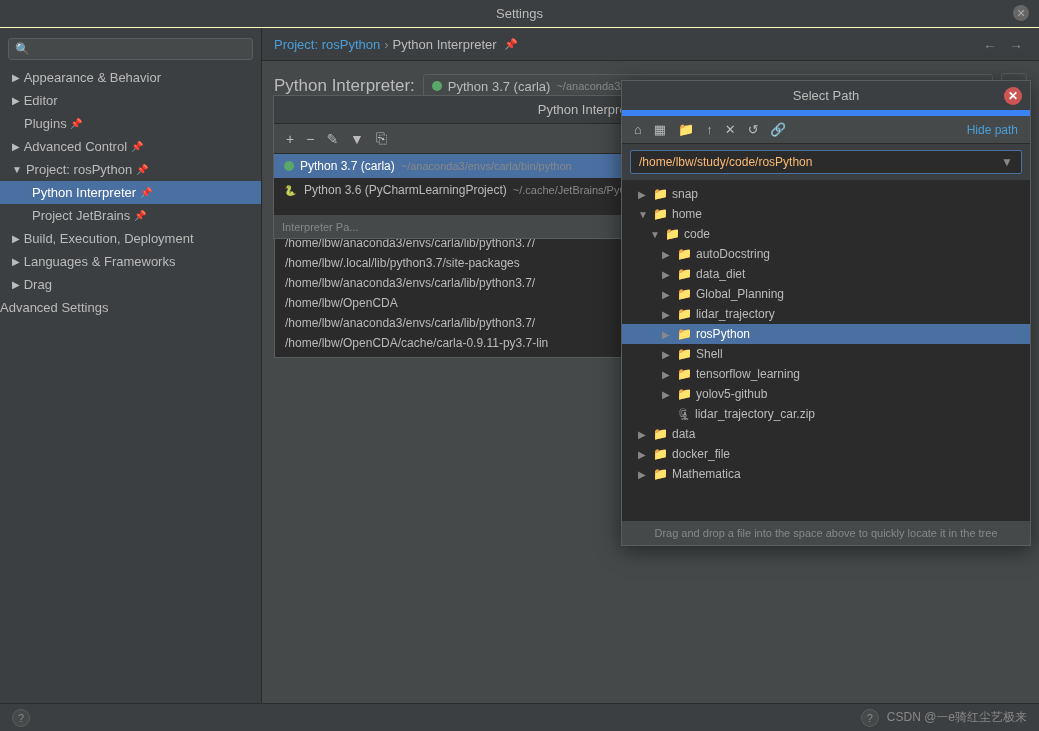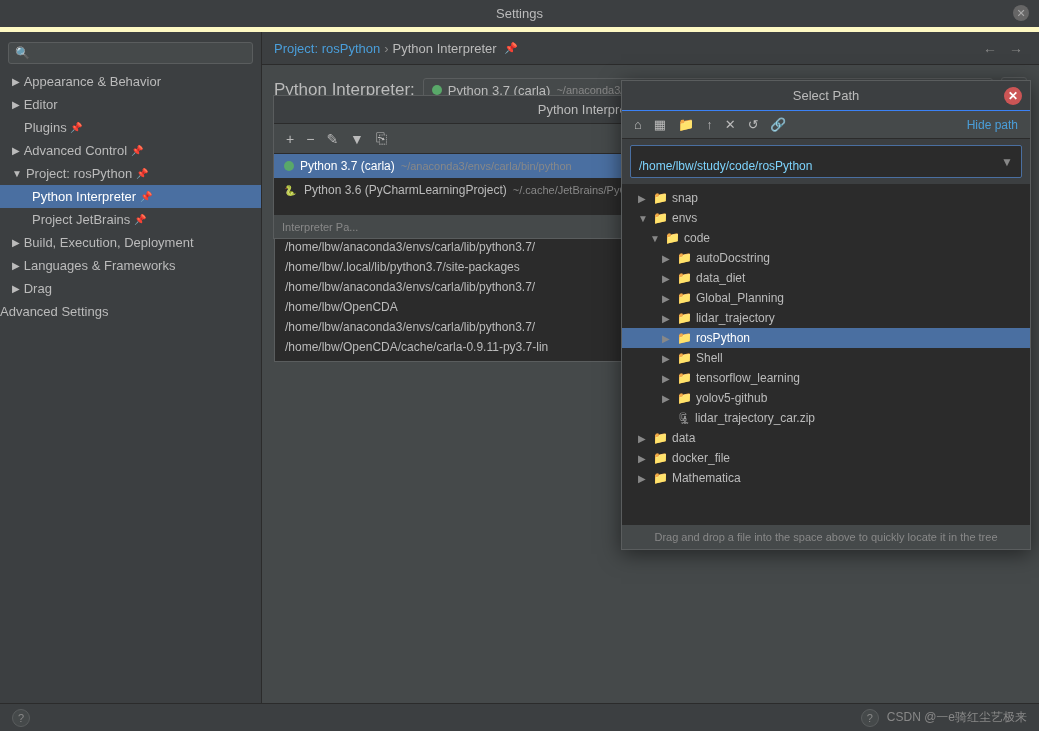--- a/index.html
+++ b/index.html
@@ -1,19 +1,19 @@
 <!DOCTYPE html>
 <html><head>
   <meta charset="utf-8">
   <style>
     * { box-sizing: border-box; margin: 0; padding: 0; }
     body { font-family: 'Segoe UI', Arial, sans-serif; font-size: 13px; background: #3c3f41; color: #bbbbbb; width: 1039px; height: 731px; overflow: hidden; position: relative; }
 
     
-    .title-bar { background: #3c3f41; text-align: center; padding: 6px 0; font-size: 13px; color: #bbbbbb; border-bottom: 5px solid #fef9c3; position: relative; }
+    .title-bar { background: #3c3f41; text-align: center; padding: 6px 0; font-size: 13px; color: #bbbbbb; border-bottom: 1px solid #fef9c3; position: relative; }
     .title-bar .close-btn { position: absolute; right: 10px; top: 5px; width: 16px; height: 16px; background: #666; border-radius: 50%; cursor: pointer; display: flex; align-items: center; justify-content: center; font-size: 11px; color: #aaa; }
 
     .main-layout { display: flex; height: calc(731px - 32px); }
 
     
     .sidebar { width: 262px; background: #3c3f41; border-right: 1px solid #2b2b2b; overflow-y: auto; padding: 4px 0; }
     .sidebar-search { margin: 6px 8px; background: #45494a; border: 1px solid #5a5d5e; border-radius: 3px; padding: 3px 6px; color: #bbbbbb; font-size: 12px; width: calc(100% - 16px); outline: none; }
     .sidebar-item { padding: 4px 8px 4px 12px; cursor: pointer; display: flex; align-items: center; color: #bbbbbb; font-size: 13px; }
     .sidebar-item.active { background: #4a6fa1; color: white; }
     .sidebar-item .arrow { margin-right: 4px; font-size: 10px; }
@@ -57,27 +57,27 @@
     
     .path-section { background: #45494a; border: 1px solid #5a5d5e; margin-top: 8px; }
     .path-toolbar { display: flex; align-items: center; padding: 4px 8px; gap: 4px; background: #45494a; border-bottom: 1px solid #2b2b2b; }
     .path-toolbar button { background: none; border: none; color: #bbbbbb; cursor: pointer; font-size: 14px; padding: 2px 4px; }
     .path-list { background: #2b2b2b; min-height: 120px; padding: 4px 0; }
     .path-list-item { padding: 3px 10px; font-size: 12px; color: #bbbbbb; cursor: pointer; }
 
     
     .select-path-overlay { position: absolute; top: 0; left: 0; width: 1039px; height: 731px; z-index: 100; display: flex; align-items: flex-start; justify-content: flex-end; padding-top: 80px; padding-right: 0; }
     .select-path-dialog { width: 410px; background: #3c3f41; border: 1px solid #5a5d5e; box-shadow: 0 4px 20px rgba(0,0,0,0.5); display: flex; flex-direction: column; margin-right: 8px; }
-    .dialog-title-bar { display: flex; align-items: center; justify-content: center; padding: 7px 10px; background: #3c3f41; border-bottom: 1px solid #3b82f6; position: relative; font-size: 13px; color: #bbbbbb; }
+    .dialog-title-bar { display: flex; align-items: center; justify-content: center; padding: 7px 10px; background: #3c3f41; border-bottom: 6px solid #3b82f6; position: relative; font-size: 13px; color: #bbbbbb; }
     .dialog-close { position: absolute; right: 8px; top: 50%; transform: translateY(-50%); width: 18px; height: 18px; background: #cc5555; border-radius: 50%; display: flex; align-items: center; justify-content: center; cursor: pointer; color: white; font-size: 12px; font-weight: bold; }
     .dialog-toolbar { display: flex; align-items: center; padding: 4px 8px; gap: 4px; background: #45494a; border-bottom: 1px solid #2b2b2b; }
     .dialog-toolbar button { background: none; border: none; color: #bbbbbb; cursor: pointer; font-size: 13px; padding: 2px 4px; }
     .dialog-toolbar .hide-path { margin-left: auto; color: #4a9eda; background: none; border: none; cursor: pointer; font-size: 12px; }
     .dialog-path-input { margin: 6px 8px; background: #2b2b2b; border: 1px solid #4a6fa1; border-radius: 2px; padding: 4px 8px; color: #bbbbbb; font-size: 12px; width: calc(100% - 16px); display: flex; align-items: center; justify-content: space-between; }
-    .dialog-path-input .path-text { color: #7dd3fc; flex: 1; margin-top: 9px; }
+    .dialog-path-input .path-text { color: #fdba74; flex: 1; }
     .dialog-path-input .dropdown-arrow { color: #888; }
     .dialog-tree { flex: 1; background: #2b2b2b; overflow-y: auto; min-height: 340px; padding: 4px 0; }
     .tree-item { display: flex; align-items: center; padding: 3px 8px; cursor: pointer; font-size: 12px; color: #bbbbbb; }
     .tree-item.selected { background: #4a6fa1; color: white; }
     .tree-item .arrow { margin-right: 3px; font-size: 10px; color: #888; width: 12px; }
     .tree-item .folder-icon { margin-right: 4px; color: #c8a948; font-size: 12px; }
     .tree-item .file-icon { margin-right: 4px; font-size: 11px; }
     .dialog-footer { padding: 6px 10px; background: #45494a; border-top: 1px solid #2b2b2b; font-size: 11px; color: #888; text-align: center; }
 
     
@@ -251,21 +251,21 @@
 
       <div class="tree-item" style="padding-left:16px;">
         <span class="arrow">▶</span>
         <span class="folder-icon">📁</span>
         <span>snap</span>
       </div>
 
       <div class="tree-item" style="padding-left:16px;">
         <span class="arrow">▼</span>
         <span class="folder-icon">📁</span>
-        <span>envs</span>
+        <span>home</span>
       </div>
 
       <div class="tree-item" style="padding-left:28px;">
         <span class="arrow">▼</span>
         <span class="folder-icon">📁</span>
         <span>code</span>
       </div>
 
       <div class="tree-item" style="padding-left:40px;">
         <span class="arrow">▶</span>

